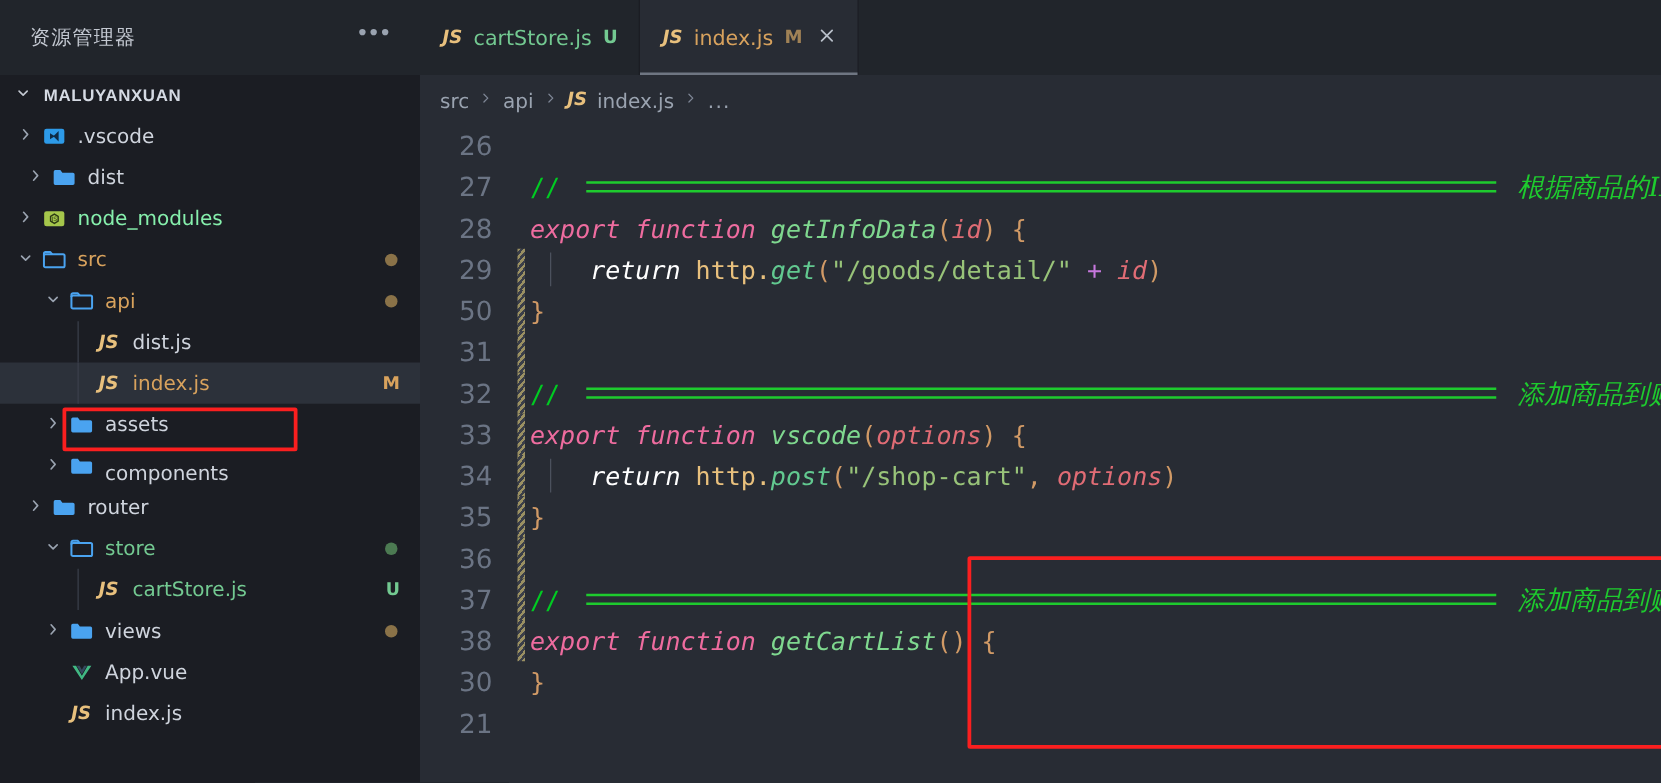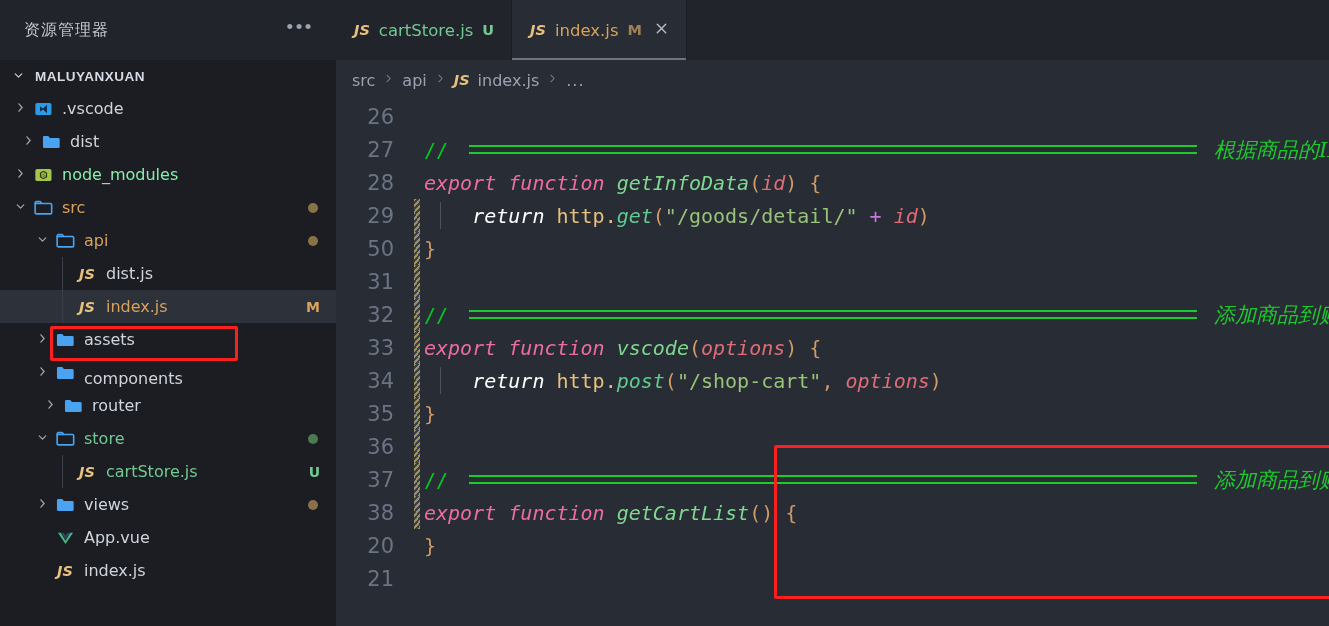--- a/index.html
+++ b/index.html
@@ -264,21 +264,21 @@
           <span class="twisty"><svg width="13" height="13" viewBox="0 0 16 16">
               <path d="M6 3.5l4 4.5-4 4.5" stroke="#9aa3b0" stroke-width="1.6" fill="none" stroke-linecap="round" stroke-linejoin="round"></path>
             </svg></span>
           <span class="ico">
             <svg width="19" height="16" viewBox="0 0 20 16">
               <path d="M1 3.1 A1.4 1.4 0 0 1 2.4 1.7 L6.6 1.7 L8.3 3.9 L17.2 3.9 A1.4 1.4 0 0 1 18.6 5.3 L18.6 12.9 A1.4 1.4 0 0 1 17.2 14.3 L2.4 14.3 A1.4 1.4 0 0 1 1 12.9 Z" fill="#4aa3f0"></path>
             </svg>
           </span>
           <span class="lbl" style="margin-left: 6px; margin-top: 12px;">components</span>
         </div>
-        <div class="row" style="padding-left: 40px;">
+        <div class="row" style="padding-left: 18px;">
           <span class="twisty"><svg width="13" height="13" viewBox="0 0 16 16">
               <path d="M6 3.5l4 4.5-4 4.5" stroke="#9aa3b0" stroke-width="1.6" fill="none" stroke-linecap="round" stroke-linejoin="round"></path>
             </svg></span>
           <span class="ico">
             <svg width="19" height="16" viewBox="0 0 20 16">
               <path d="M1 3.1 A1.4 1.4 0 0 1 2.4 1.7 L6.6 1.7 L8.3 3.9 L17.2 3.9 A1.4 1.4 0 0 1 18.6 5.3 L18.6 12.9 A1.4 1.4 0 0 1 17.2 14.3 L2.4 14.3 A1.4 1.4 0 0 1 1 12.9 Z" fill="#4aa3f0"></path>
             </svg>
           </span>
           <span class="lbl" style="margin-left: 6px;">router</span>
         </div>
@@ -438,21 +438,21 @@
           <span class="codetext"><span class="t-cm">// </span></span>
           <span class="eqline" style="left: 133px; width: 728px; top: 12px;"></span>
           <span class="cjk-comment" style="left: 878px; top: 3px;">添加商品到购物车</span>
         </div>
         <div class="codeline">
           <span class="lnum">38</span>
           <span class="gutter-change"></span>
           <span class="codetext"><span class="t-kw">export</span> <span class="t-kw">function</span> <span class="t-fn">getCartList</span><span class="t-punc">(</span><span class="t-punc">)</span> <span class="t-punc">{</span></span>
         </div>
         <div class="codeline">
-          <span class="lnum">20</span>
+          <span class="lnum">30</span>
           <span class="codetext"><span class="t-punc">}</span></span>
         </div>
         <div class="codeline">
           <span class="lnum">21</span>
           <span class="codetext"></span>
         </div>
         <div class="hl-box" style="left:438px; top:345px; width:662px; height:154px;"></div>
     </div>
   </div>
 </div>

